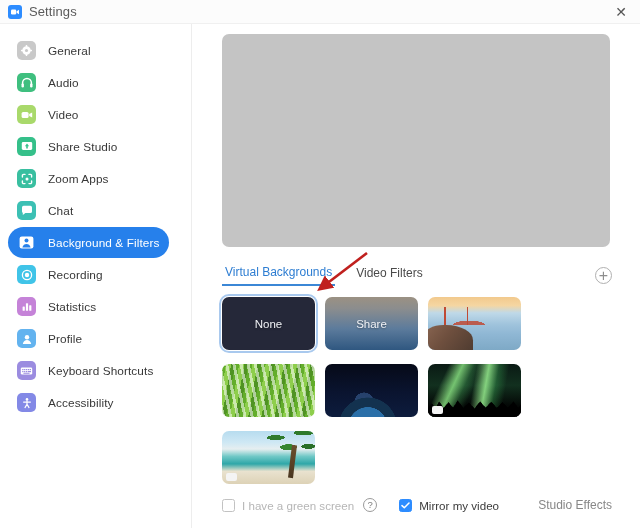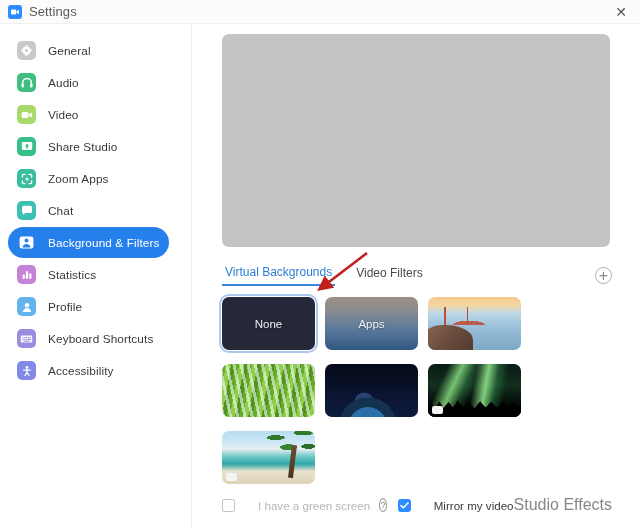--- a/index.html
+++ b/index.html
@@ -227,33 +227,33 @@
   .cb-group { display: flex; align-items: center; }
   .cb-box {
     width: 13px; height: 13px; border-radius: 2.5px;
     border: 1.4px solid #c2c2c2; background: #fff;
     margin-right: 7px;
   }
   .cb-box.checked {
     background: #2d8cff; border-color: #2d8cff;
     display: flex; align-items: center; justify-content: center;
   }
-  .cb-label { font-size: 11.6px; color: #3b3b3b; white-space: nowrap; margin-left: 16px; }
+  .cb-label { font-size: 11.6px; color: #3b3b3b; white-space: nowrap; }
   .cb-label.disabled { color: #b6b6b6; }
   .help-icon {
     width: 14px; height: 14px; border-radius: 50%;
     border: 1.2px solid #9a9a9a; color: #7c7c7c;
     font-size: 9.5px; line-height: 1;
     display: flex; align-items: center; justify-content: center;
     margin-left: 9px; cursor: pointer;
   }
   .gap-mid { width: 22px; }
   .bottom-spacer { flex: 1; }
   .studio-effects {
-    font-size: 16px; color: #878787; cursor: pointer; white-space: nowrap;
+    font-size: 12px; color: #878787; cursor: pointer; white-space: nowrap;
   }
 
   
   .annotation-arrow {
     position: absolute;
     left: 0; top: 0; width: 100%; height: 100%;
     pointer-events: none; z-index: 40;
   }
 </style>
 </head>
@@ -352,20 +352,29 @@
         <span class="nav-icon ic-bgf">
           <svg width="15" height="13" viewBox="0 0 15 13">
               <rect x="0.6" y="0.6" width="13.8" height="11.8" rx="2.2" fill="#fff"></rect>
               <circle cx="7.5" cy="4.6" r="2" fill="#2680eb"></circle>
               <path d="M3.4 11.4c.5-2.3 2.2-3.4 4.1-3.4s3.6 1.1 4.1 3.4z" fill="#2680eb"></path>
             </svg>
         </span>
         <span class="nav-label">Background &amp; Filters</span>
       </div>
 
+      <div class="nav-item">
+        <span class="nav-icon ic-rec">
+          <svg width="12" height="12" viewBox="0 0 12 12">
+              <circle cx="6" cy="6" r="4.6" fill="none" stroke="#fff" stroke-width="1.3"></circle>
+              <circle cx="6" cy="6" r="2.2" fill="#fff"></circle>
+            </svg>
+        </span>
+        <span class="nav-label">Recording</span>
+      </div>
 
       <div class="nav-item">
         <span class="nav-icon ic-stats">
           <svg width="12" height="11" viewBox="0 0 12 11">
               <g fill="#fff">
                 <rect x="1.6" y="5.4" width="2.2" height="4.4" rx=".6"></rect>
                 <rect x="4.9" y="2.2" width="2.2" height="7.6" rx=".6"></rect>
                 <rect x="8.2" y="4.2" width="2.2" height="5.6" rx=".6"></rect>
               </g>
             </svg>
@@ -424,21 +433,21 @@
         <div class="tab">Video Filters</div>
         <div class="tabrow-spacer"></div>
         <div class="add-btn">+</div>
       </div>
 
       <div class="thumb-grid">
         <div class="thumb t-none selected">
           <span class="thumb-label">None</span>
         </div>
         <div class="thumb t-blur">
-          <span class="thumb-label">Apps</span>
+          <span class="thumb-label">Share</span>
         </div>
         <div class="thumb t-bridge"></div>
         <div class="thumb t-grass"></div>
         <div class="thumb t-earth"></div>
         <div class="thumb t-aurora">
           <span class="thumb-badge"></span>
         </div>
         <div class="thumb t-beach">
           <span class="thumb-badge"></span>
         </div>

